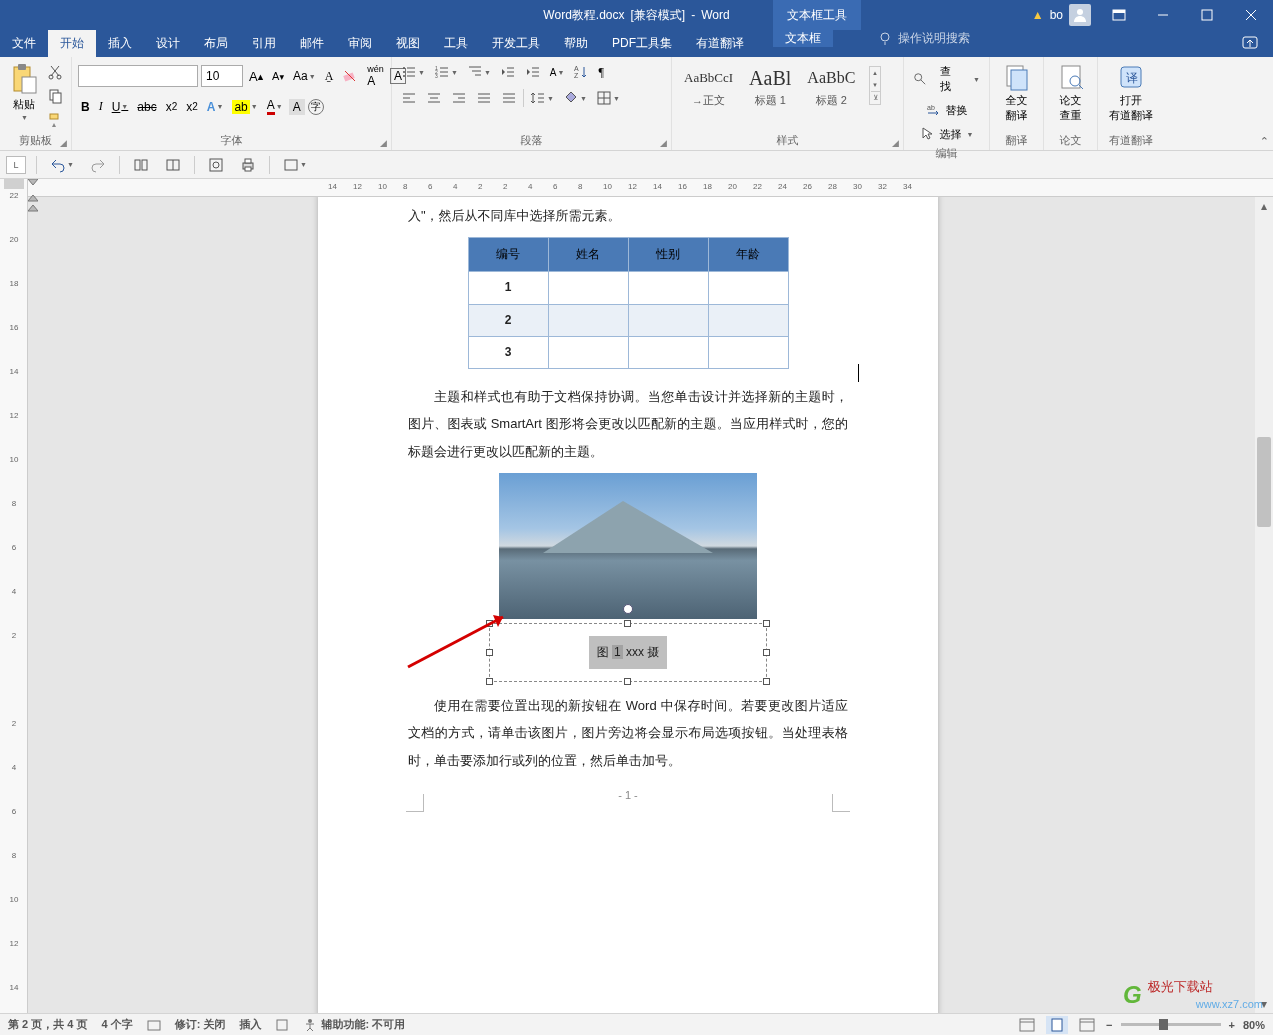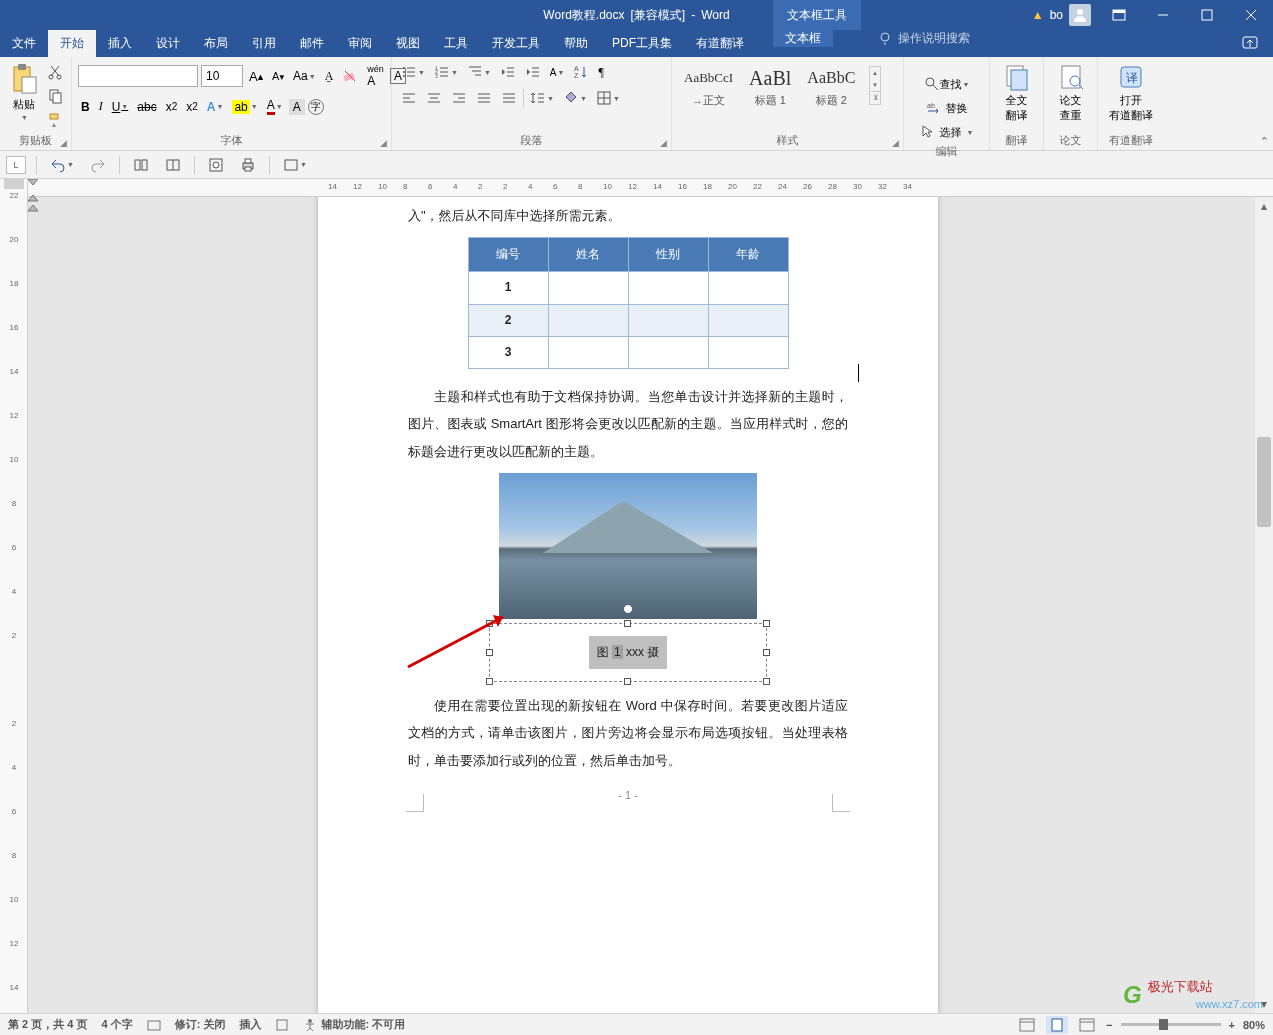--- a/index.html
+++ b/index.html
@@ -51,21 +51,21 @@
   .canvas-wrap { flex: 1; overflow: hidden; position: relative; }
   .canvas { position: absolute; top: 18px; left: 0; right: 18px; bottom: 0; overflow: hidden; }
   .page { position: absolute; background: #fff; box-shadow: 0 2px 6px rgba(0,0,0,.25); }
   .page1 { left: 290px; top: -5px; width: 620px; height: 880px; }
   .scroll-v { position: absolute; right: 0; top: 18px; bottom: 0; width: 18px; background: #f0f0f0; }
   .scroll-v .thumb { position: absolute; left: 2px; right: 2px; top: 240px; height: 90px; background: #c1c1c1; border-radius: 2px; }
   .scroll-v .arrow { position: absolute; left: 0; right: 0; height: 18px; display: flex; align-items: center; justify-content: center; color: #666; cursor: pointer; }
   
   .docbody { padding: 10px 90px 0 90px; font-size: 13px; line-height: 2.1; color: #222; }
   .dtable { border-collapse: collapse; margin: 4px auto 14px; }
-  .dtable th { background: #4a7ab6; color: #ffffff; border: 1px solid #9db8d8; padding: 4px 0; font-weight: normal; font-size: 12px; width: 80px; }
+  .dtable th { background: #4a7ab6; color: #000000; border: 1px solid #9db8d8; padding: 4px 0; font-weight: normal; font-size: 12px; width: 80px; }
   .dtable td { border: 1px solid #9db8d8; padding: 3px 0; text-align: center; font-size: 12px; background: #eaf0f7; width: 80px; }
   .dtable tr:nth-child(even) td { background: #fff; }
   .para { text-align: justify; margin-bottom: 8px; text-indent: 2em; }
   .img-mountain { width: 258px; height: 146px; margin: 8px auto 0; display: block; background: linear-gradient(to bottom, #6a9fd4 0%, #a4c5e4 38%, #d0d9e0 50%, #596b78 52%, #7891a2 60%, #4d6374 100%); position: relative; }
   .img-mountain::before { content: ""; position: absolute; left: 50%; transform: translateX(-50%); top: 28px; width: 0; height: 0; border-left: 80px solid transparent; border-right: 90px solid transparent; border-bottom: 52px solid #8da3ae; }
   .textbox-sel { position: relative; width: 278px; margin: 4px auto 10px; border: 1px dashed #888; padding: 12px 2px; }
   .textbox-sel .handle { position: absolute; width: 7px; height: 7px; background: #fff; border: 1px solid #555; }
   .textbox-sel .h-tl { left: -4px; top: -4px; } .textbox-sel .h-tr { right: -4px; top: -4px; }
   .textbox-sel .h-bl { left: -4px; bottom: -4px; } .textbox-sel .h-br { right: -4px; bottom: -4px; }
   .textbox-sel .h-tm { left: 50%; top: -4px; margin-left: -4px; } .textbox-sel .h-bm { left: 50%; bottom: -4px; margin-left: -4px; }
@@ -404,21 +404,21 @@
         <span class="chev" style="padding:2px;">▴</span>
           <span class="chev" style="padding:2px;">▾</span>
           <span class="chev" style="padding:2px;border-top:1px solid #ccc;">⊻</span>
       </div>
     </div>
     <div class="rgroup-label"><span>样式</span><span class="launcher">◢</span></div>
   </div>
 
   <div class="rgroup" style="width:86px;">
     <div style="display:flex;flex-direction:column;gap:2px;font-size:11px;">
-      <div class="rbtn" style="gap:0;margin-top:12px;">
+      <div class="rbtn" style="gap:13px;">
           <svg class="ico" viewBox="0 0 16 16">
             <circle cx="6" cy="6" r="4" fill="none" stroke="#555"></circle>
             <line x1="9" y1="9" x2="14" y2="14" stroke="#555"></line>
           </svg>
           <span>查找</span>
           <span class="chev">▼</span>
         </div>
       <div class="rbtn" style="gap:4px;">
           <svg class="ico" viewBox="0 0 16 16">
             <text x="1" y="8" font-size="7" fill="#555">ab</text>

